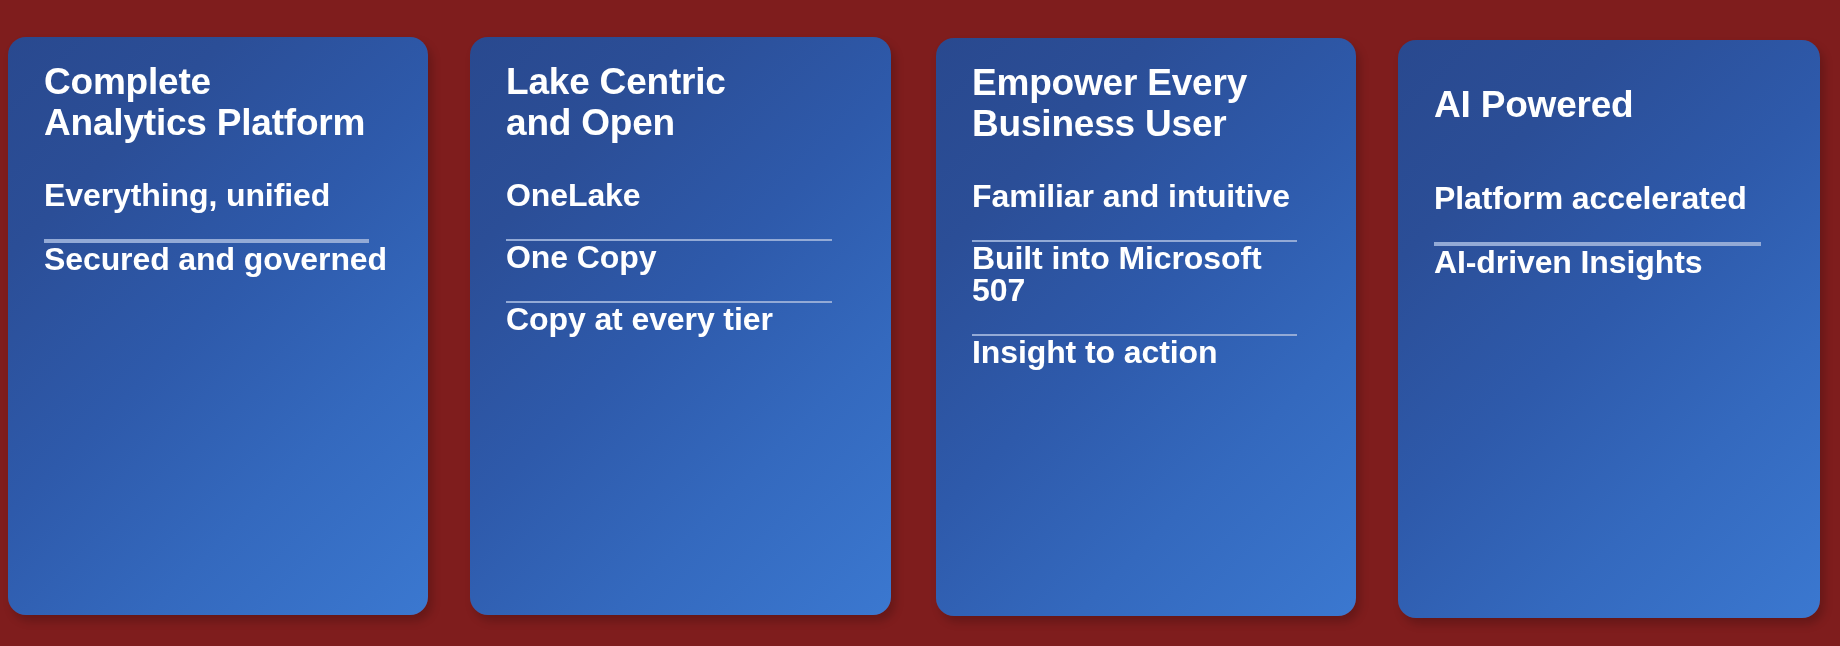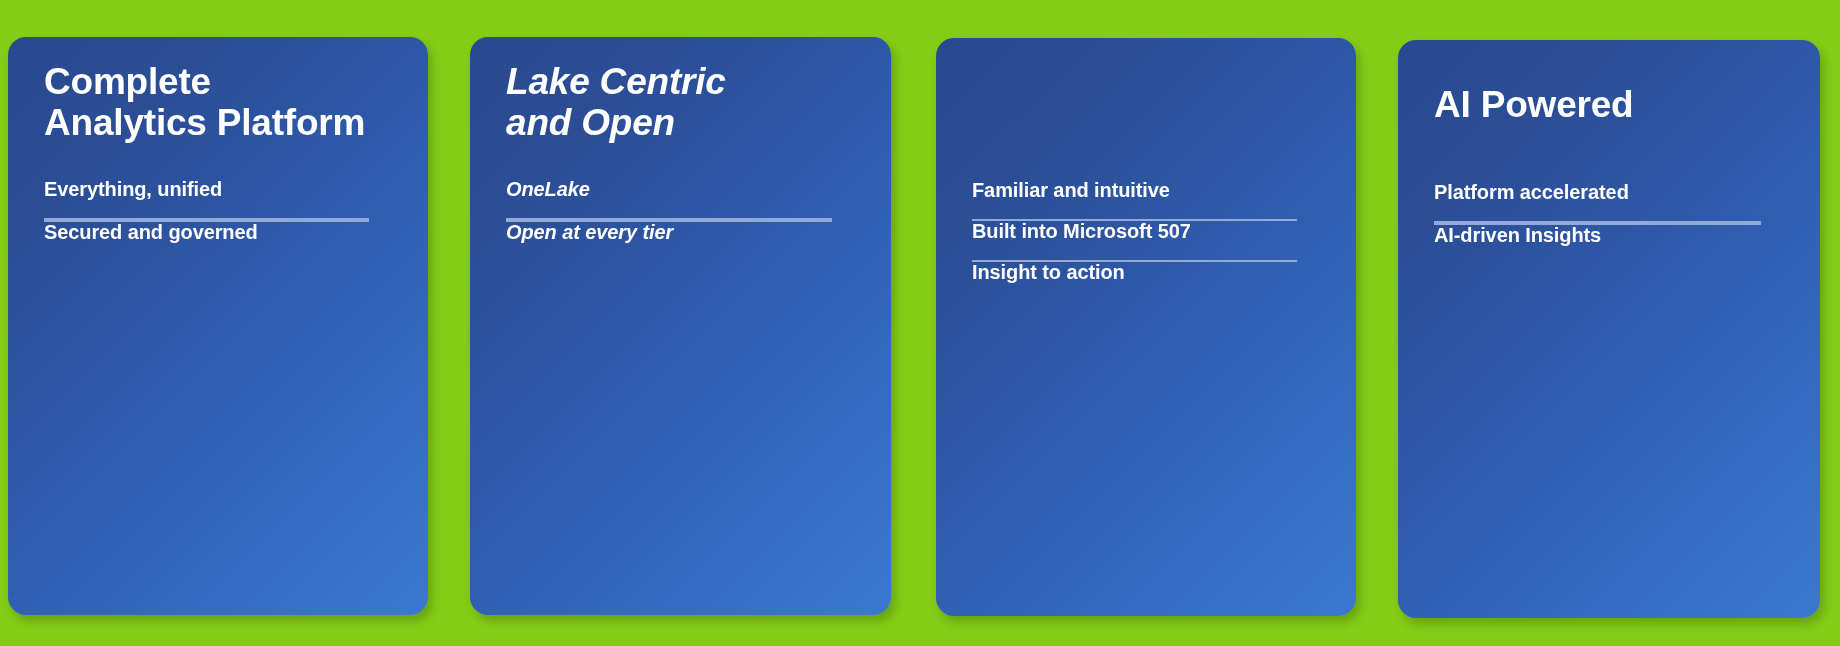--- a/index.html
+++ b/index.html
@@ -11,21 +11,21 @@
     width: 1840px;
     height: 646px;
     font-family: "Liberation Sans", sans-serif;
     overflow: hidden;
   }
 
   #board {
     position: relative;
     width: 1840px;
     height: 646px;
-    background: #84cc16;
+    background: #7f1d1d;
   }
 
   .card {
     position: absolute;
     box-sizing: border-box;
     border-radius: 18px;
     background: linear-gradient(135deg, #29498F 0%, #2B4E97 22%, #2E5AAB 48%, #3469BE 72%, #3B78D0 100%);
     box-shadow: 4px 6px 10px rgba(0, 0, 0, 0.20);
     overflow: hidden;
   }
@@ -53,38 +53,38 @@
   .card-body {
     position: absolute;
     left: 36px;
     right: 38px;
     top: 142px;
   }
 
   .feature-row {
     position: relative;
     color: #ffffff;
-    font-size: 20px;
+    font-size: 32px;
     font-weight: bold;
     letter-spacing: -0.1px;
     line-height: 1;
     padding-bottom: 13px;
-    margin-bottom: 6px;
+    margin-bottom: 15px;
   }
 
   .feature-divider {
     height: 2px;
     background: #93AAD6;
     width: 94%;
     margin: 0;
   }
 
   
   #card-1 { left: 8px;    top: 37px; width: 420px; height: 578px; }
-  #card-2 { left: 470px;  top: 37px; width: 421px; height: 578px; font-style: italic; }
+  #card-2 { left: 470px;  top: 37px; width: 421px; height: 578px; }
   #card-3 { left: 936px;  top: 38px; width: 420px; height: 578px; }
   #card-4 { left: 1398px; top: 40px; width: 422px; height: 578px; }
 
   #card-4 .card-inner { padding-top: 44px; }
 </style>
 </head>
 <body>
 
 <div id="board">
 
@@ -101,28 +101,31 @@
     </div>
   </div>
 
   <div class="card" id="card-2">
     <div class="card-inner">
       <h2 class="card-title">Lake Centric
 and Open</h2>
       <div class="card-body">
         <div class="feature-row">OneLake</div>
         <div class="feature-divider"></div>
+        <div class="feature-row">One Copy</div>
         <div class="feature-divider"></div>
-        <div class="feature-row">Open at every tier</div>
+        <div class="feature-row">Copy at every tier</div>
       </div>
     </div>
   </div>
 
   <div class="card" id="card-3">
     <div class="card-inner">
+      <h2 class="card-title">Empower Every
+Business User</h2>
       <div class="card-body">
         <div class="feature-row">Familiar and intuitive</div>
         <div class="feature-divider"></div>
         <div class="feature-row">Built into Microsoft 507</div>
         <div class="feature-divider"></div>
         <div class="feature-row">Insight to action</div>
       </div>
     </div>
   </div>
 

